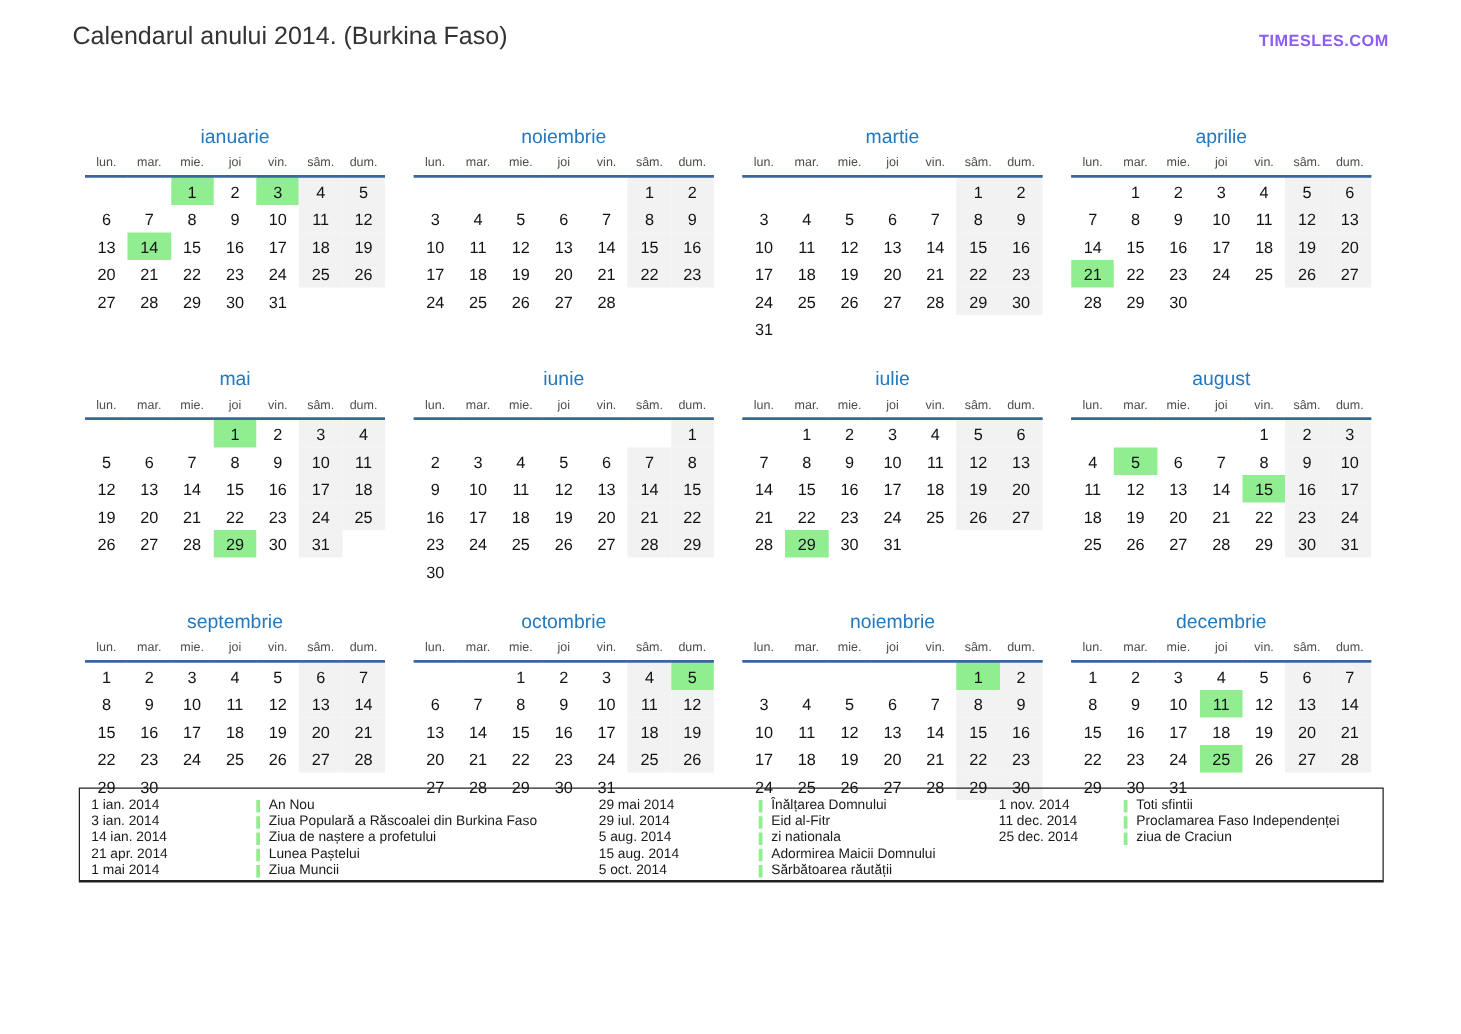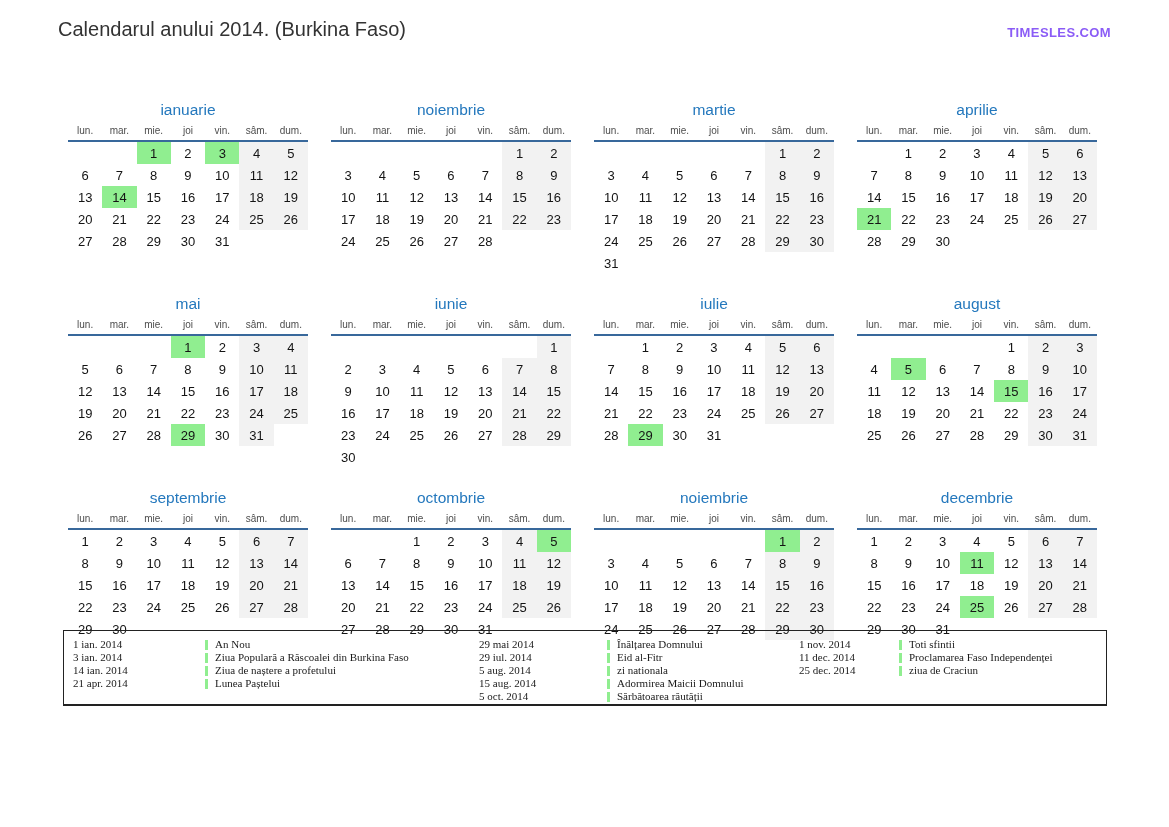--- a/index.html
+++ b/index.html
@@ -20,21 +20,21 @@
   .month td.we{background:#f2f2f2;}
   .month td.hol{background:#90ee90;}
 
   .legend{position:absolute;left:63px;top:630px;width:1044px;height:76px;
     border:1px solid #222;border-bottom-width:2px;box-sizing:border-box;
     display:flex;padding:7px 0 0 9px;}
   .legend-col{display:flex;flex-direction:column;}
   .legend-col.c1{width:406px;}
   .legend-col.c2{width:320px;}
   .legend-col.c3{flex:1;}
-  .legend-entry{display:flex;align-items:center;font-size:11px;line-height:13px;color:#1a1a1a;font-family:Liberation Serif, serif;}
+  .legend-entry{display:flex;align-items:center;font-size:11px;line-height:13px;color:#1a1a1a;}
   .legend-date{flex:0 0 auto;}
   .c1 .legend-date{width:132px;}
   .c2 .legend-date{width:128px;}
   .c3 .legend-date{width:100px;}
   .legend-bar{display:inline-block;width:3px;height:10px;background:#90ee90;margin-right:7px;flex:0 0 auto;}
   .legend-name{white-space:nowrap;}
 </style>
 </head>
 <body>
 
@@ -833,20 +833,25 @@
       <div class="legend-entry">
         <span class="legend-date">14 ian. 2014</span>
         <span class="legend-bar"></span>
         <span class="legend-name">Ziua de naștere a profetului</span>
       </div>
       <div class="legend-entry">
         <span class="legend-date">21 apr. 2014</span>
         <span class="legend-bar"></span>
         <span class="legend-name">Lunea Paștelui</span>
       </div>
+      <div class="legend-entry">
+        <span class="legend-date">1 mai 2014</span>
+        <span class="legend-bar"></span>
+        <span class="legend-name">Ziua Muncii</span>
+      </div>
     </div>
     <div class="legend-col c2">
       <div class="legend-entry">
         <span class="legend-date">29 mai 2014</span>
         <span class="legend-bar"></span>
         <span class="legend-name">Înălțarea Domnului</span>
       </div>
       <div class="legend-entry">
         <span class="legend-date">29 iul. 2014</span>
         <span class="legend-bar"></span>

